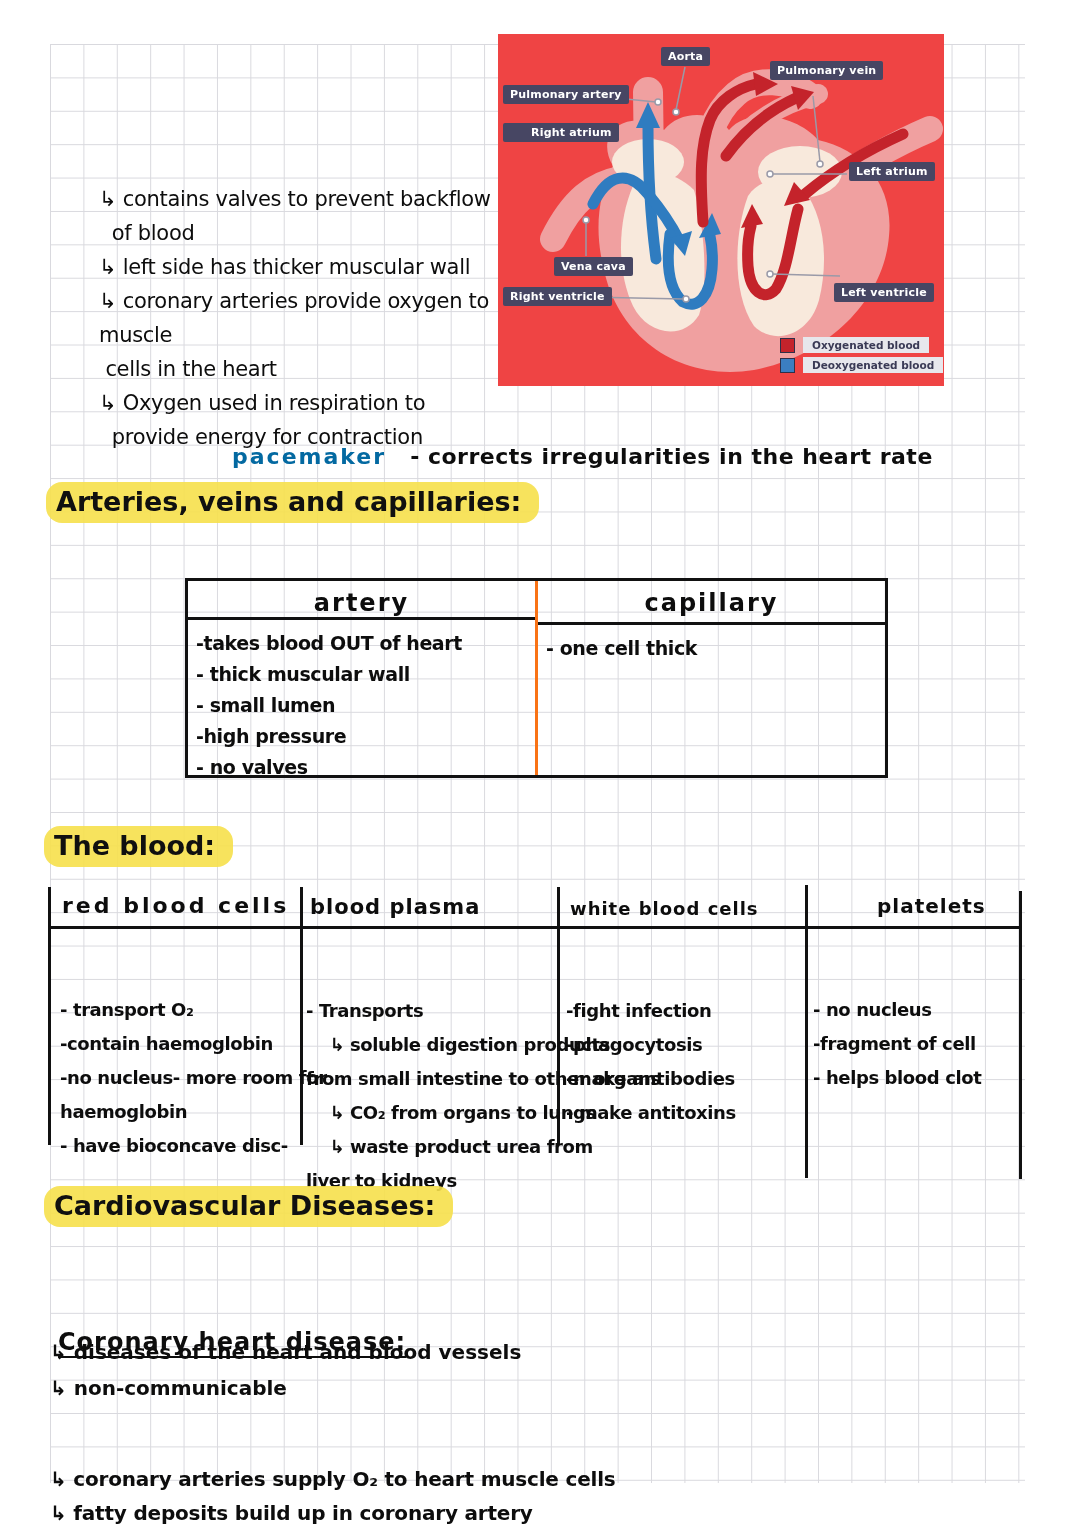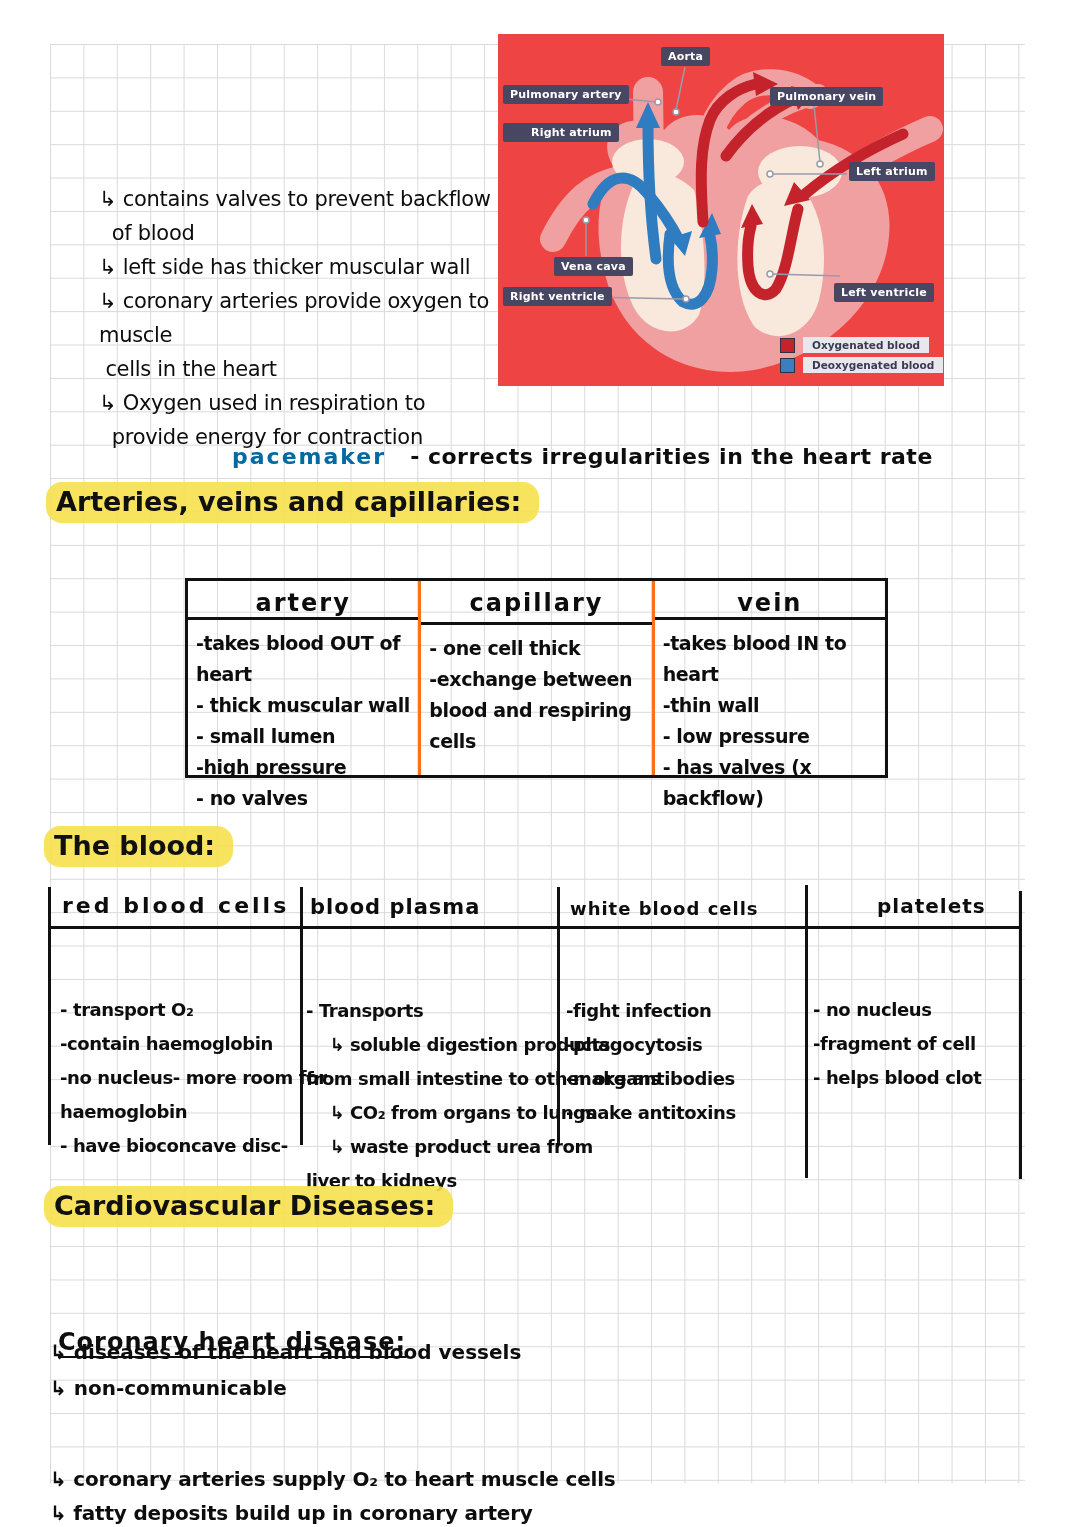--- a/index.html
+++ b/index.html
@@ -37,21 +37,21 @@
     width: 446px; height: 352px; background: #ef4444;
   }
   .heart-diagram svg { position: absolute; left: 0; top: 0; }
   .hlabel {
     position: absolute; background: #474663; color: #ffffff;
     font-size: 11px; font-weight: bold; padding: 3px 7px;
     border-radius: 2px; white-space: nowrap; letter-spacing: 0.2px;
   }
   .lbl-aorta { left: 163px; top: 13px; }
   .lbl-pa    { left: 5px;   top: 51px; }
-  .lbl-pv    { left: 272px; top: 53px; }
+  .lbl-pv    { left: 272px; top: 27px; }
   .lbl-ra    { left: 5px;   top: 89px; padding-left: 28px; }
   .lbl-la    { left: 351px; top: 128px; }
   .lbl-vc    { left: 56px;  top: 223px; }
   .lbl-lv    { left: 336px; top: 231px; margin-top: 18px; }
   .lbl-rv    { left: 5px;   top: 253px; }
   .legend { position: absolute; left: 282px; top: 303px; }
   .legend-row { display: flex; align-items: center; margin-bottom: 4px; }
   .legend-swatch {
     width: 15px; height: 15px; border: 1px solid #2f2f48; margin-right: 8px;
   }
@@ -243,31 +243,20 @@
           <div class="vt-item">- small lumen</div>
           <div class="vt-item">-high pressure</div>
           <div class="vt-item">- no valves</div>
         </div>
     </div>
     <div class="vt-col">
       <div class="vt-head">capillary</div>
       <div class="vt-body">
 
       <div class="vt-item">- one cell thick</div>
-          <div class="vt-item">-exchange between blood and respiring cells</div>
-        </div>
-    </div>
-    <div class="vt-col">
-      <div class="vt-head">vein</div>
-      <div class="vt-body">
-
-      <div class="vt-item">-takes blood IN to heart</div>
-          <div class="vt-item">-thin wall</div>
-          <div class="vt-item">- low pressure</div>
-          <div class="vt-item">- has valves (x backflow)</div>
         </div>
     </div>
   </div>
 
   <div class="section-hl hl-blood">The blood:</div>
 
   <div class="blood-table">
     <div class="sep sep-v sep-left"></div>
     <div class="sep sep-v sep-1"></div>
     <div class="sep sep-v sep-2"></div>

